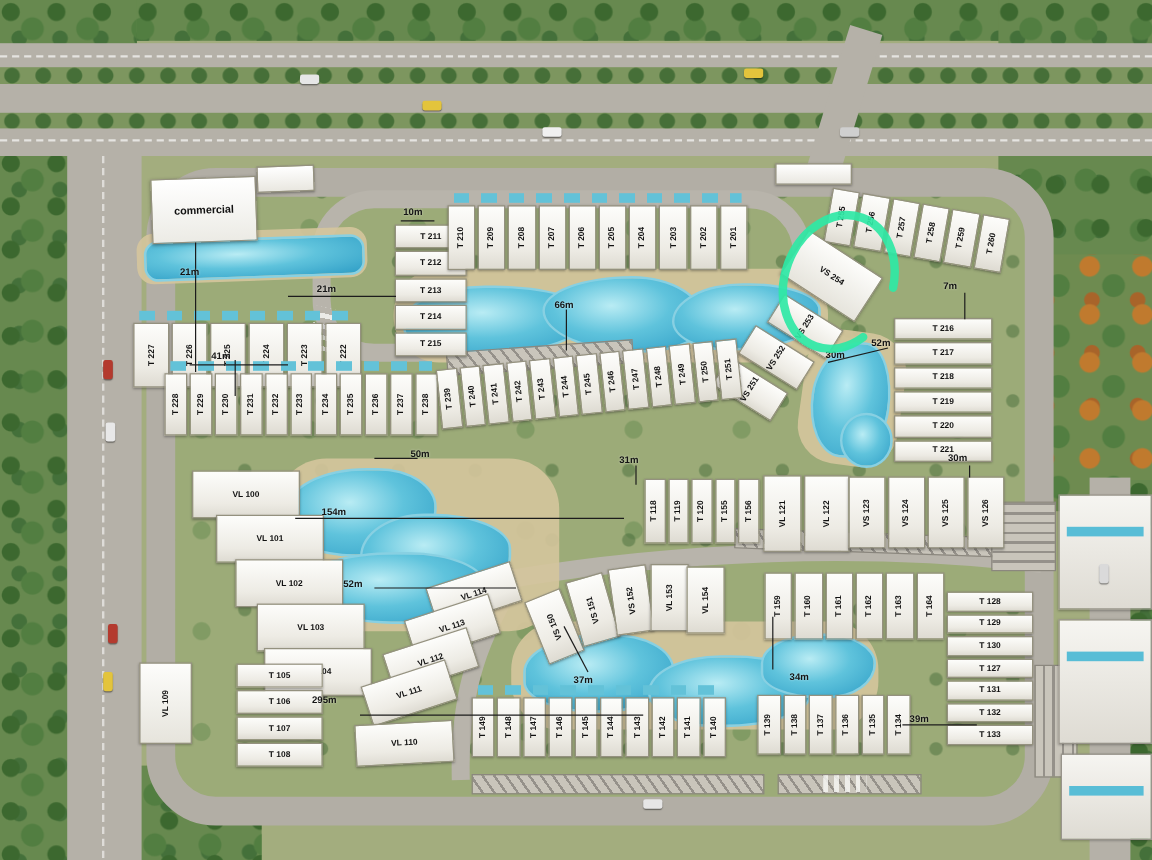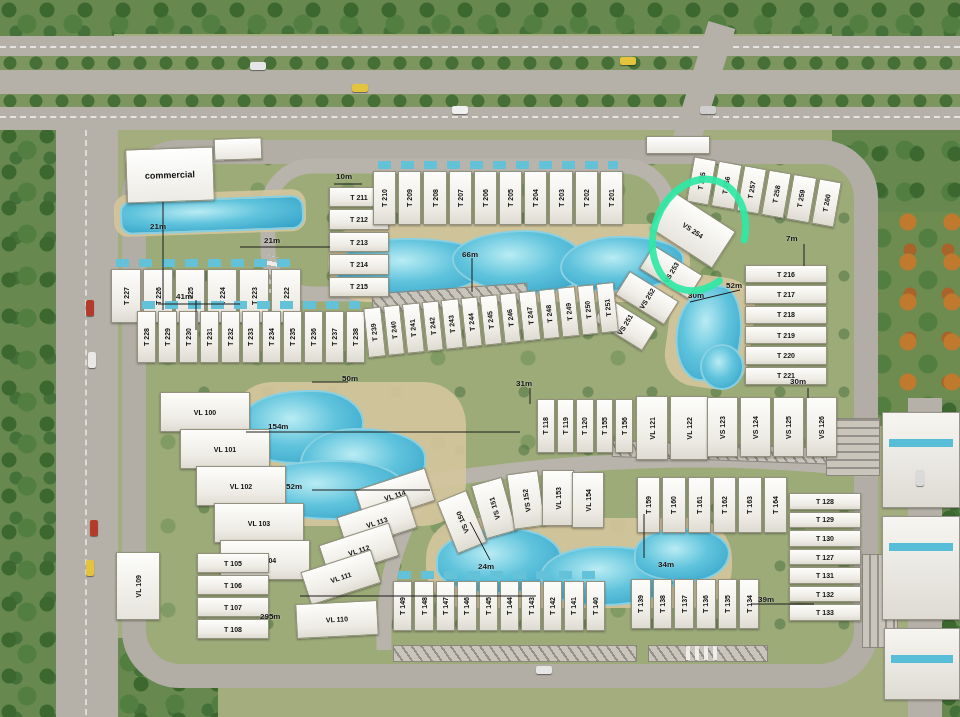--- a/index.html
+++ b/index.html
@@ -170,21 +170,21 @@
   #nb3{left:884px;top:628px;width:74px;height:70px;}
 
   
   .dist{position:absolute;font-size:8px;font-weight:700;color:#141414;
     text-shadow:0 0 2px rgba(255,255,255,.55);white-space:nowrap;}
   #d0{left:150px;top:222px;} #d1{left:264px;top:236px;} #d2{left:176px;top:292px;}
   #d3{left:336px;top:172px;} #d4{left:462px;top:250px;} #d5{left:786px;top:234px;}
   #d6{left:726px;top:281px;} #d7{left:688px;top:291px;} #d8{left:516px;top:379px;}
   #d9{left:342px;top:374px;} #d10{left:790px;top:377px;} #d11{left:268px;top:422px;}
   #d12{left:286px;top:482px;} #d13{left:478px;top:562px;} #d14{left:630px;top:560px;padding-left:28px;}
-  #d15{left:260px;top:612px;} #d16{left:758px;top:595px;}
+  #d15{left:260px;top:579px;} #d16{left:758px;top:595px;}
 
   
   .car{position:absolute;width:16px;height:8px;border-radius:2px;box-shadow:0 1px 1px rgba(0,0,0,.45);}
   .car.v{width:8px;height:16px;}
   #c1{left:352px;top:84px;background:#e3c43c;} #c2{left:620px;top:57px;background:#e3c43c;}
   #c3{left:250px;top:62px;background:#e6e6e6;} #c4{left:452px;top:106px;background:#f0f0f0;}
   #c5{left:700px;top:106px;background:#cfcfcf;} #c6{left:86px;top:300px;background:#b43a2e;}
   #c7{left:88px;top:352px;background:#e8e8e8;} #c8{left:90px;top:520px;background:#b43a2e;}
   #c9{left:86px;top:560px;background:#e3c43c;} #c10{left:536px;top:666px;background:#e6e6e6;}
   #c11{left:916px;top:470px;background:#dadada;}
@@ -688,21 +688,21 @@
   <span class="dist" id="d3">10m</span>
   <span class="dist" id="d4">66m</span>
   <span class="dist" id="d5">7m</span>
   <span class="dist" id="d6">52m</span>
   <span class="dist" id="d7">30m</span>
   <span class="dist" id="d8">31m</span>
   <span class="dist" id="d9">50m</span>
   <span class="dist" id="d10">30m</span>
   <span class="dist" id="d11">154m</span>
   <span class="dist" id="d12">52m</span>
-  <span class="dist" id="d13">24m</span>
+  <span class="dist" id="d13">37m</span>
   <span class="dist" id="d14">34m</span>
   <span class="dist" id="d15">295m</span>
   <span class="dist" id="d16">39m</span>
 
   <div class="car" id="c1"></div>
   <div class="car" id="c2"></div>
   <div class="car" id="c3"></div>
   <div class="car" id="c4"></div>
   <div class="car" id="c5"></div>
   <div class="car v" id="c6"></div>

